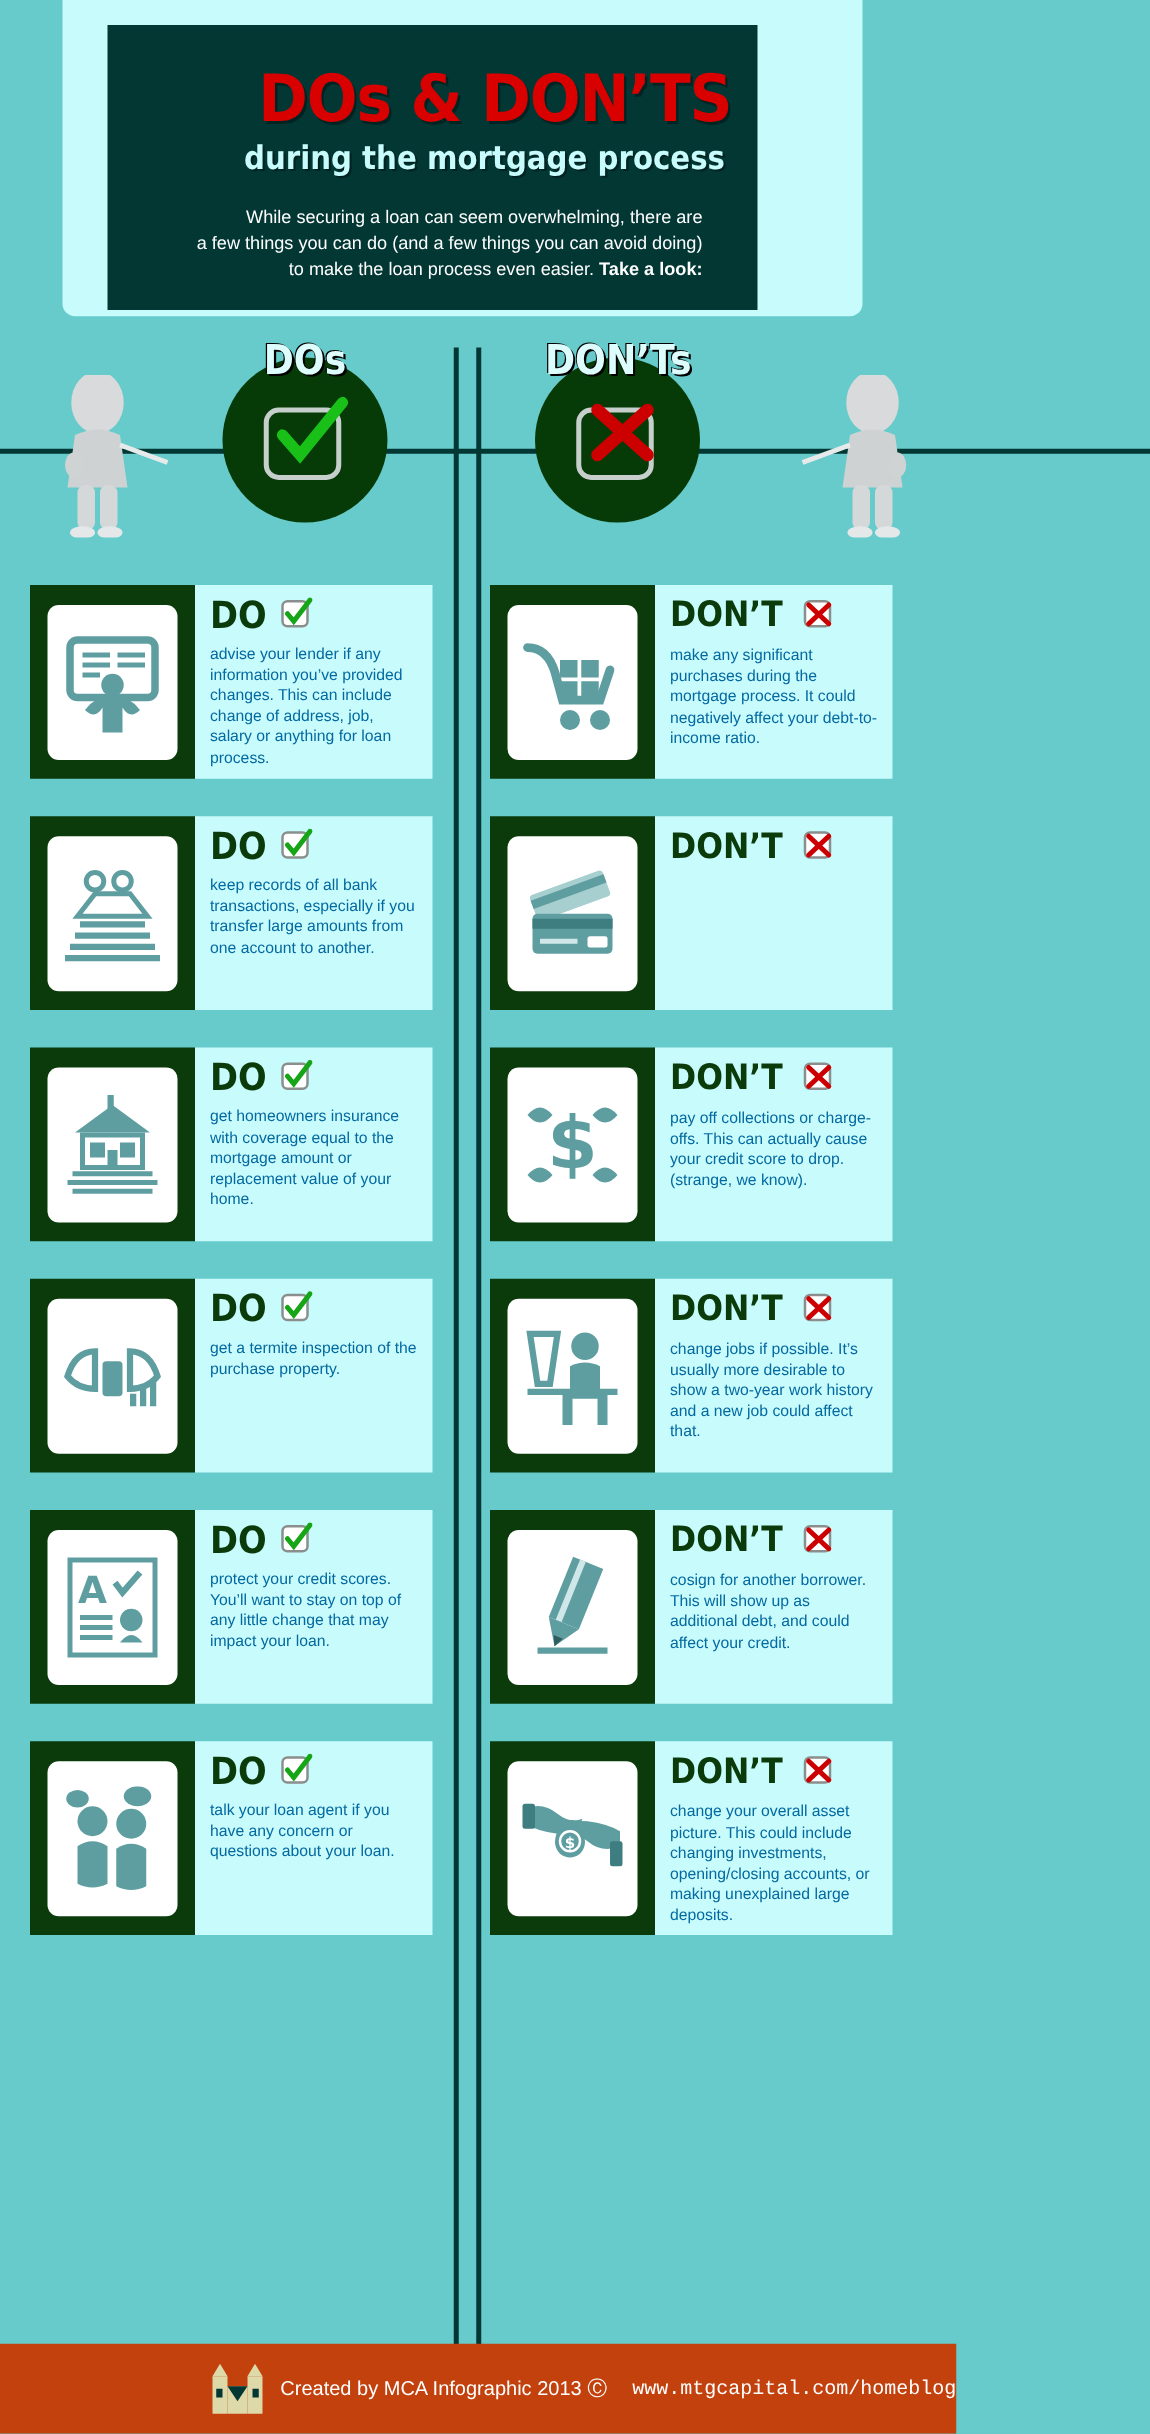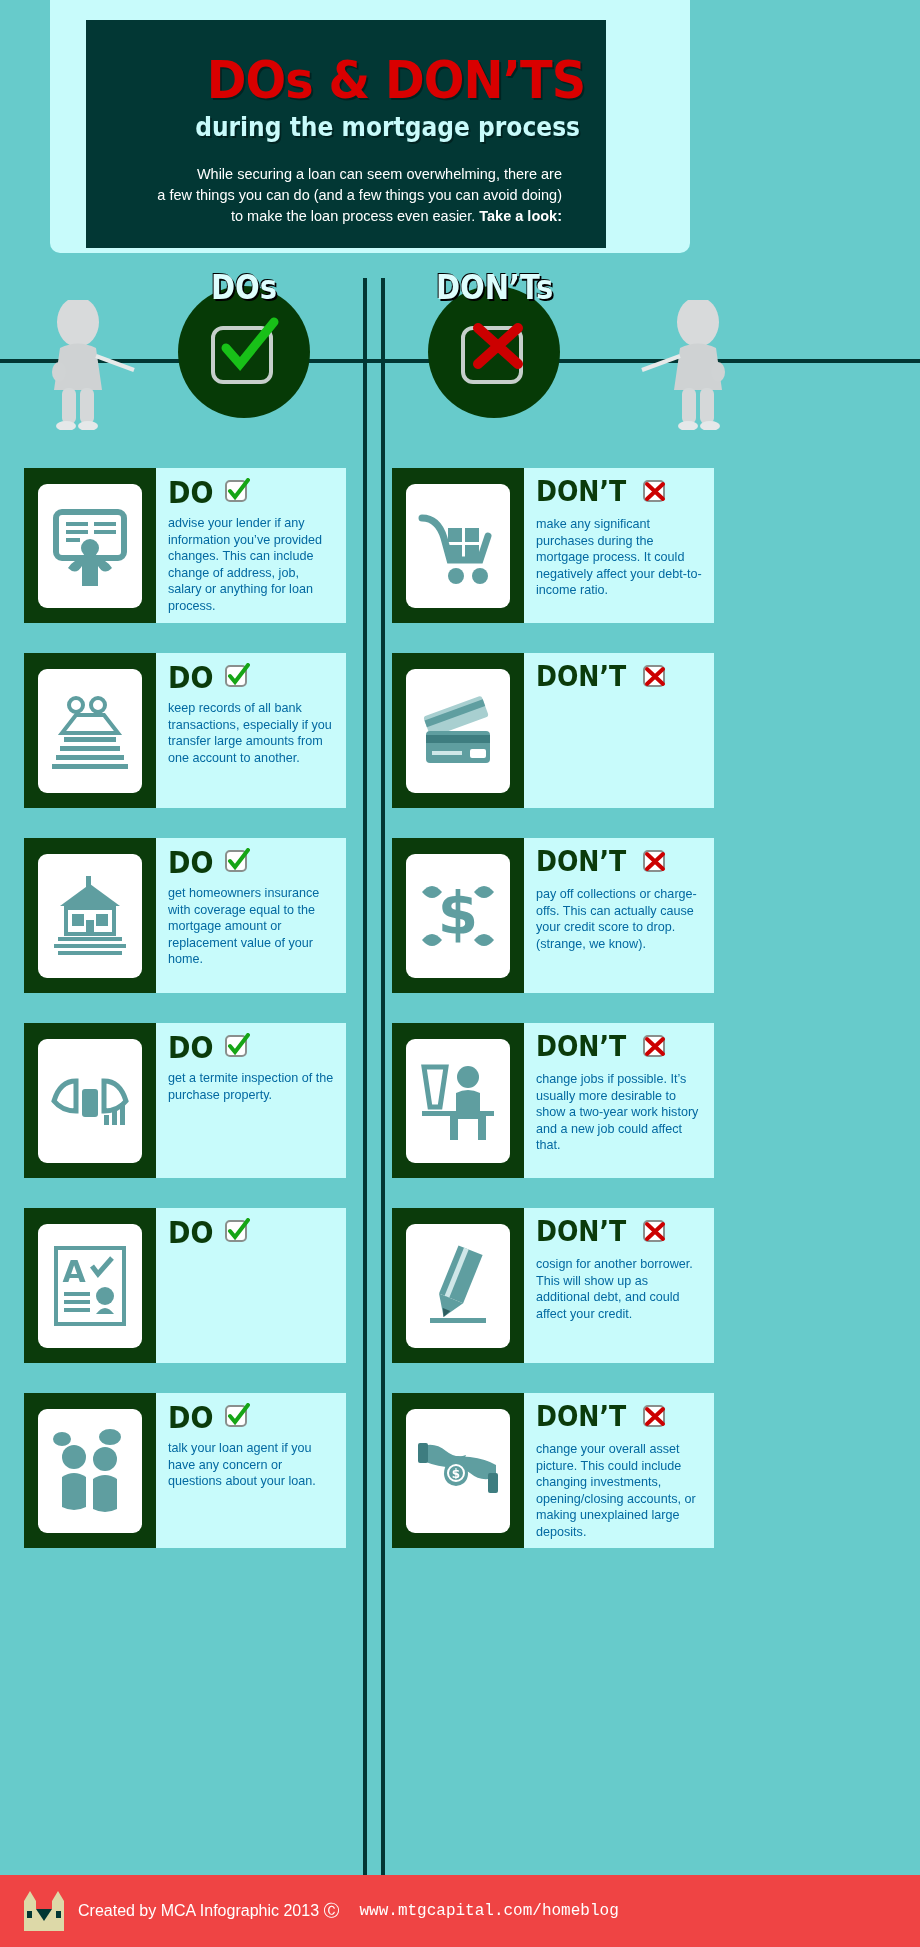--- a/index.html
+++ b/index.html
@@ -108,22 +108,22 @@
   }
   .lab.dont .word{font-size:28px;}
   .minibox{width:26px;height:26px;position:relative;flex:none;}
   .body-txt{
     font-size:12.6px;color:#0369a1;line-height:1.32;margin-top:3px;
   }
   .dont .body-txt{margin-top:4px;}
 
   
   .footer{
-    position:absolute;left:0;bottom:0;width:920px;height:72px;background:#ef4444;
-    display:flex;align-items:center;
+    position:absolute;left:0;bottom:0;width:765px;height:72px;background:#c2410c;
+    display:flex;align-items:center;justify-content:flex-end;
   }
   .flogo{margin-left:22px;width:44px;height:44px;flex:none;}
   .fcredit{color:#ffffff;font-size:16px;margin-left:12px;}
   .furl{color:#ffffff;font-size:16px;margin-left:20px;font-family:Liberation Mono, monospace;}
 </style>
 </head>
 <body>
 
 <div class="page">
 
@@ -417,20 +417,21 @@
           </div>
         </div>
         <div class="text-pane">
           <div class="lab">
             <span class="word">DO</span>
             <svg class="minibox" viewBox="0 0 26 26">
               <rect x="2" y="3" width="20" height="20" rx="4" fill="#fff" stroke="#8a8f8d" stroke-width="2"></rect>
               <path d="M6 13 L11 19 L24 2" stroke="#16a516" stroke-width="4" fill="none" stroke-linecap="round"></path>
             </svg>
           </div>
+          <div class="body-txt">protect your credit scores. You’ll want to stay on top of any little change that may impact your loan.</div>
         </div>
       </div>
 
       <div class="card dont">
         <div class="icon-pane">
           <div class="icon-tile">
             <svg width="84" height="84" viewBox="0 0 84 84">
               <g transform="rotate(22 42 40)">
                 <rect x="28" y="4" width="26" height="52" fill="#5f9ea0"></rect>
                 <rect x="34" y="4" width="5" height="52" fill="#cfe7e8"></rect>

